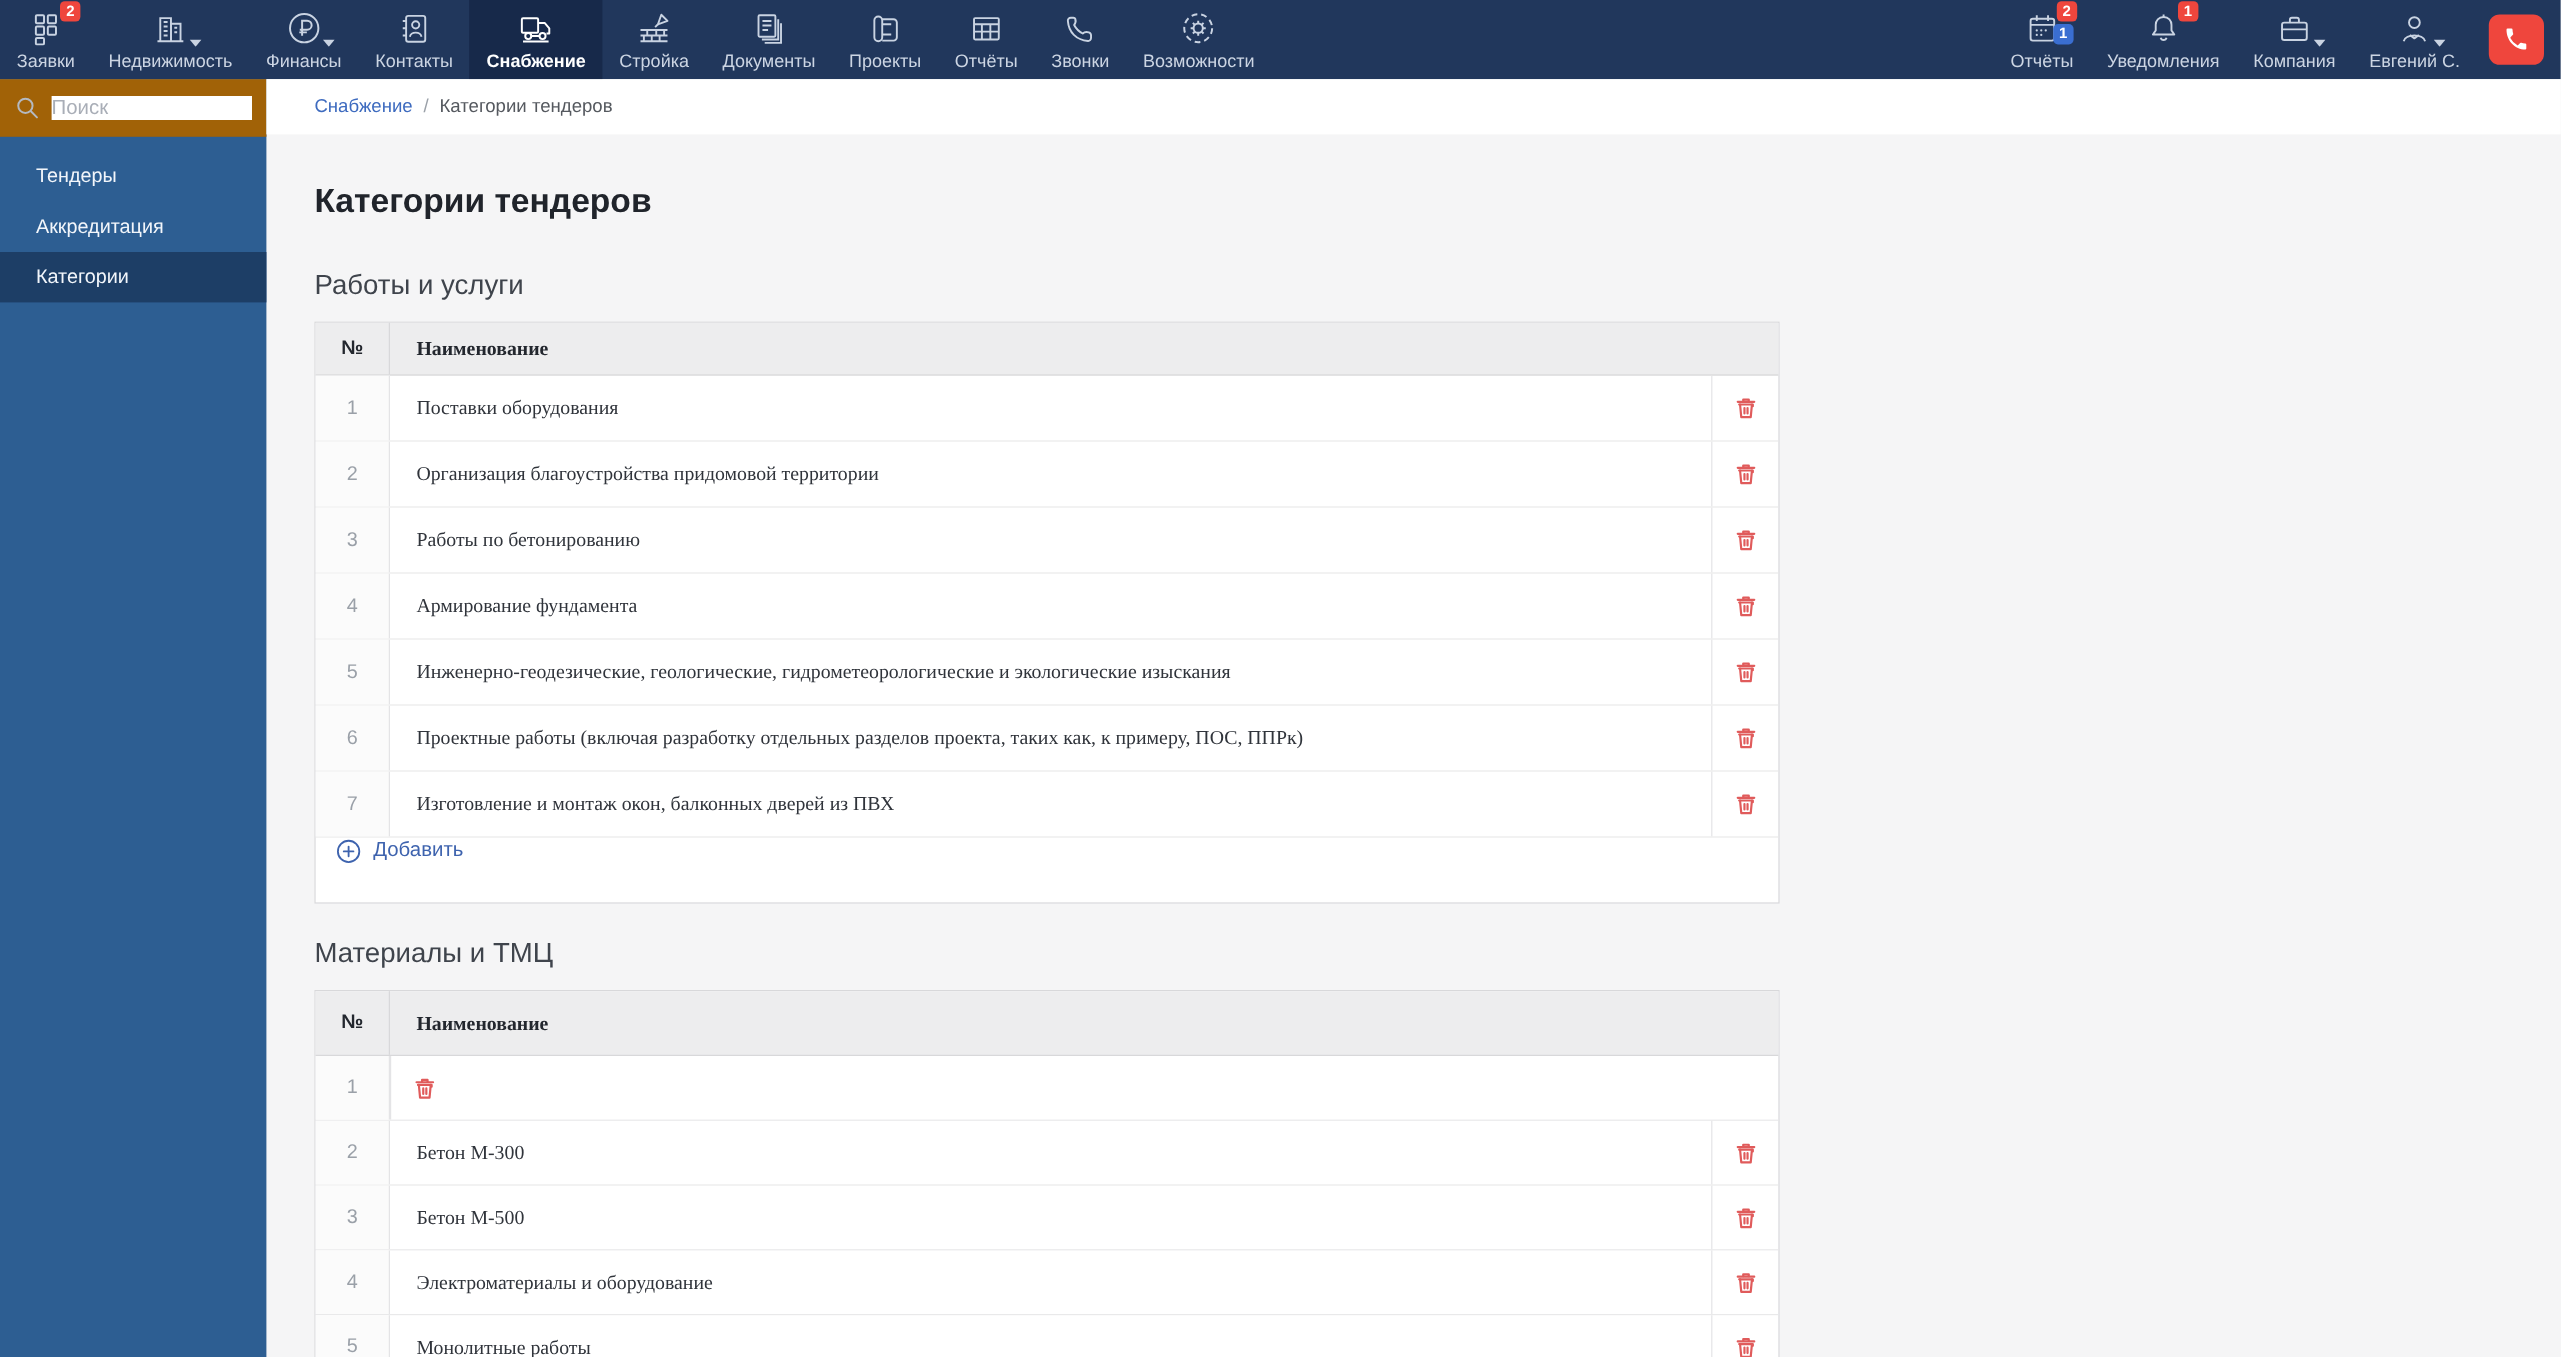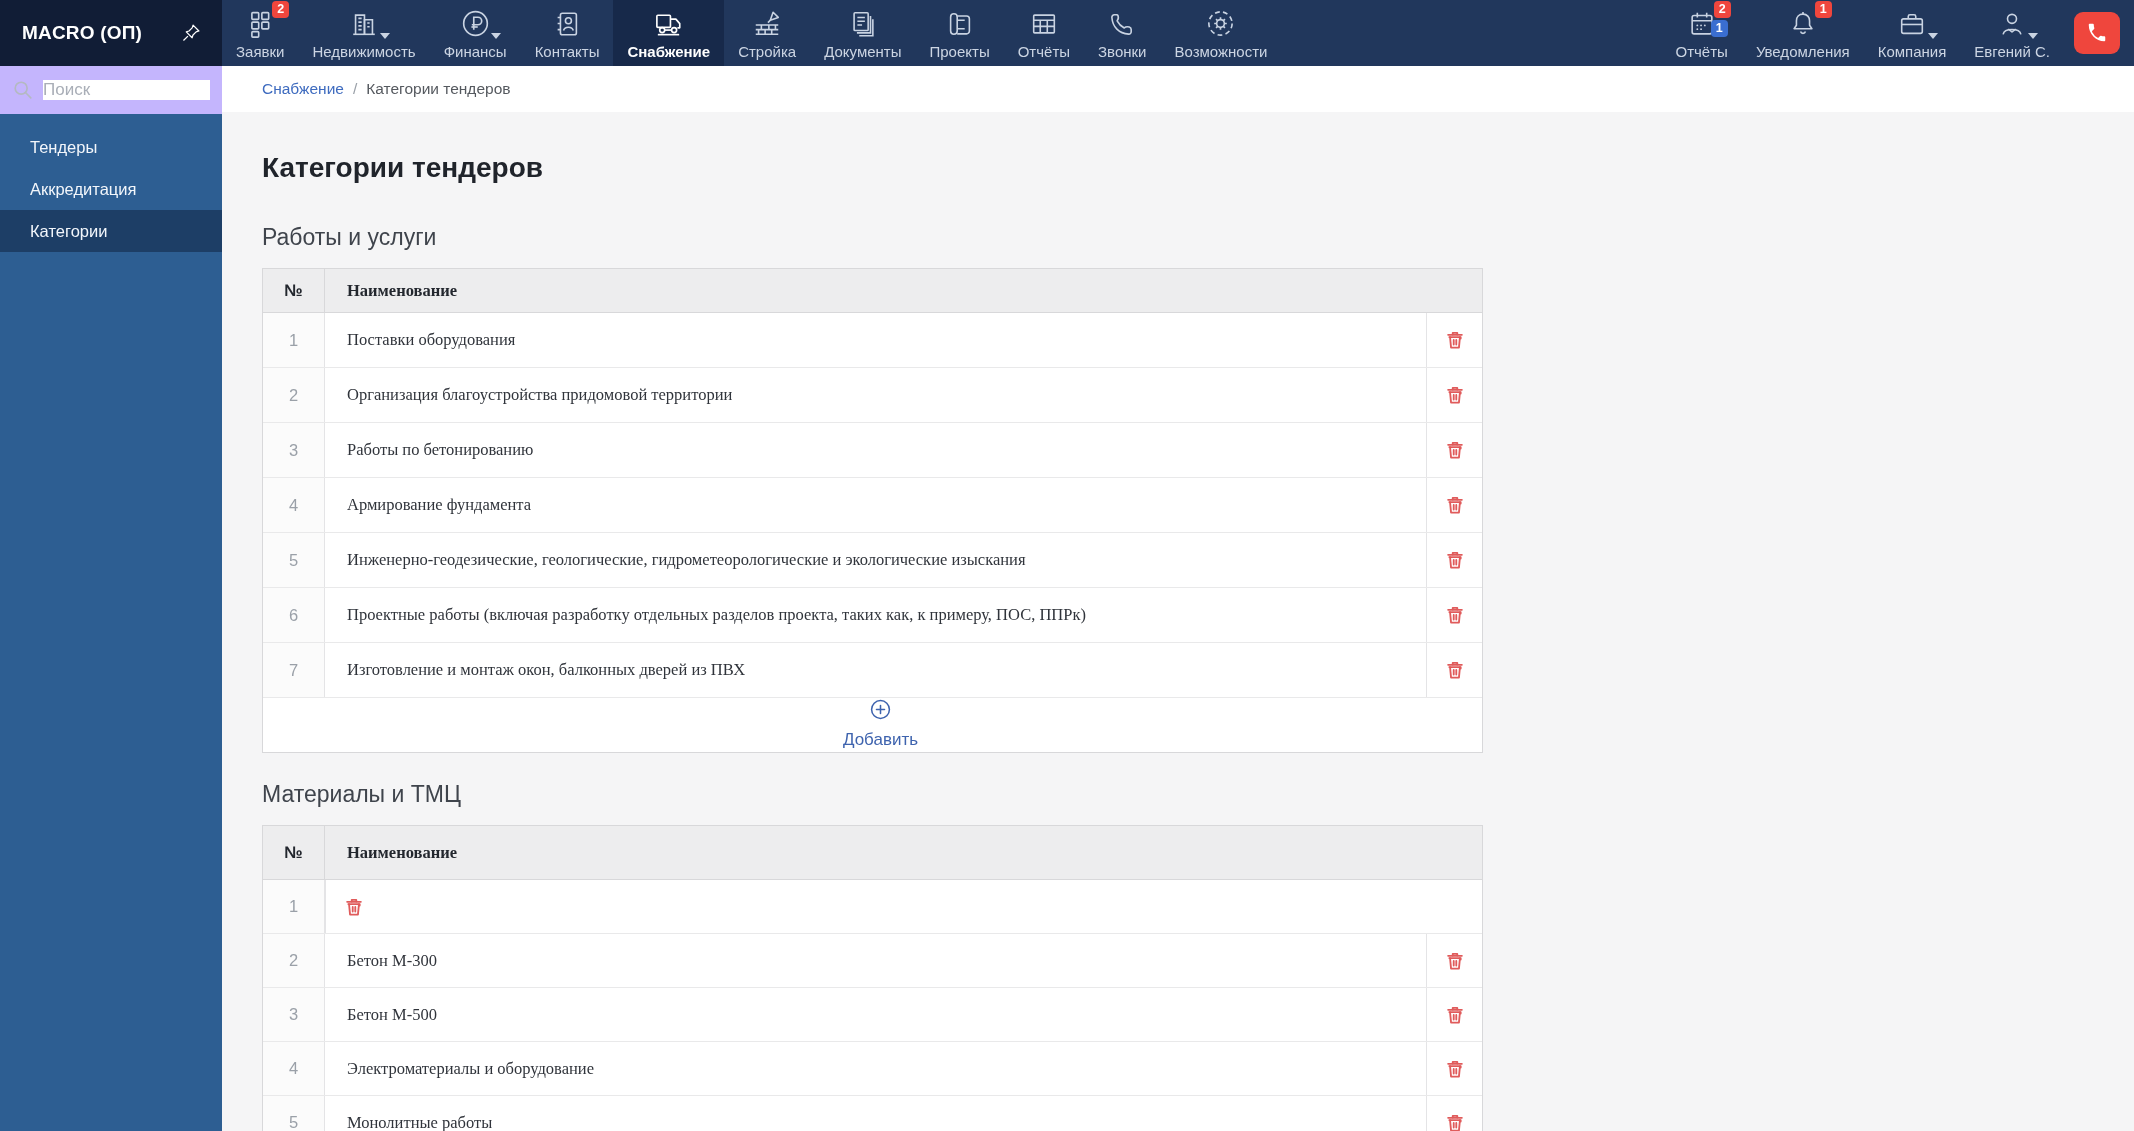--- a/index.html
+++ b/index.html
@@ -25,21 +25,21 @@
   .badge.blue { background:#3a6ed1; top:12px; right:-10px; }
   .caret { position:absolute; right:-10px; bottom:1px; color:inherit; }
   .nav-spacer { margin-left:auto; }
   .phone-btn { align-self:center; width:46px; height:42px; background:#ef463d; border:none;
     border-radius:9px; margin:0 14px 0 10px; display:flex; align-items:center;
     justify-content:center; cursor:pointer; flex:none; }
 
   
   .app-body { display:flex; height:1065px; }
   .sidebar { width:222px; flex:none; background:#2d5e92; display:flex; flex-direction:column; }
-  .search-box { height:48px; background:#c4b5fd; display:flex; align-items:center;
+  .search-box { height:48px; background:#a16207; display:flex; align-items:center;
     padding:0 12px; gap:9px; flex:none; }
   .search-box input { border:none; outline:none; flex:1; font-size:17px;
     font-family:"Liberation Sans", sans-serif; color:#3a3f47; min-width:0; }
   .search-box input::placeholder { color:#a9aeb7; }
   .side-list { padding-top:12px; }
   .side-item { height:42px; display:flex; align-items:center; padding-left:30px;
     color:#f2f6fb; font-size:16.5px; cursor:pointer; }
   .side-item.active { background:#1d3e66; }
 
   .content { flex:1; display:flex; flex-direction:column; min-width:0; }
@@ -62,36 +62,27 @@
   .td-num { width:62px; flex:none; display:flex; align-items:center; justify-content:center;
     border-right:1px solid #e4e4e6; color:#9aa0a8; font-size:16.5px; background:#fbfbfb; }
   .tr.head .td-num { color:#23272e; font-weight:700; background:transparent;
     border-right-color:#d8d8da; }
   .td-name { flex:1; display:flex; align-items:center; padding-left:22px;
     font-size:16.5px; color:#30343b; min-width:0;font-family:Liberation Serif, serif; }
   .tr.head .td-name { font-weight:700; color:#23272e; }
   .td-action { width:56px; flex:none; display:flex; align-items:center; justify-content:center;
     border-left:1px solid #e4e4e6; }
   .del-btn { background:none; border:none; cursor:pointer; display:flex; padding:4px; }
-  .tr.footer { height:54px; border-bottom:none; align-items:center; padding-left:16px;
-    gap:9px; color:#3e63ae; font-size:17px; cursor:pointer;flex-direction:column; }
+  .tr.footer { height:54px; border-bottom:none; padding-left:16px;
+    gap:9px; color:#3e63ae; font-size:17px; cursor:pointer; }
 </style>
 </head>
 <body>
 
 <div class="topbar">
-  <div class="logo-block">
-    <span class="logo-text">MACRO (ОП)</span>
-    <span class="pin">
-      <svg width="22" height="22" viewBox="0 0 32 32" fill="none" stroke="currentColor" stroke-width="1.8" stroke-linejoin="round">
-        <path d="M19 4.5l8.5 8.5-4 1.3-4.6 4.6-1.3 4L9.1 14.4l4-1.3 4.6-4.6z"></path>
-        <path d="M11.5 20.5L5 27"></path>
-      </svg>
-    </span>
-  </div>
 
   <div class="nav-item">
     <span class="nav-ic">
       <svg width="29" height="29" viewBox="0 0 32 32" fill="none" stroke="currentColor" stroke-width="1.8">
         <rect x="6.5" y="4" width="7.5" height="7.5" rx="1"></rect>
           <rect x="17.5" y="4" width="7.5" height="7.5" rx="1"></rect>
         <rect x="6.5" y="14.5" width="7.5" height="7.5" rx="1"></rect>
           <rect x="17.5" y="14.5" width="7.5" height="7.5" rx="1"></rect>
         <rect x="6.5" y="25" width="7.5" height="6" rx="1"></rect>
       </svg>

